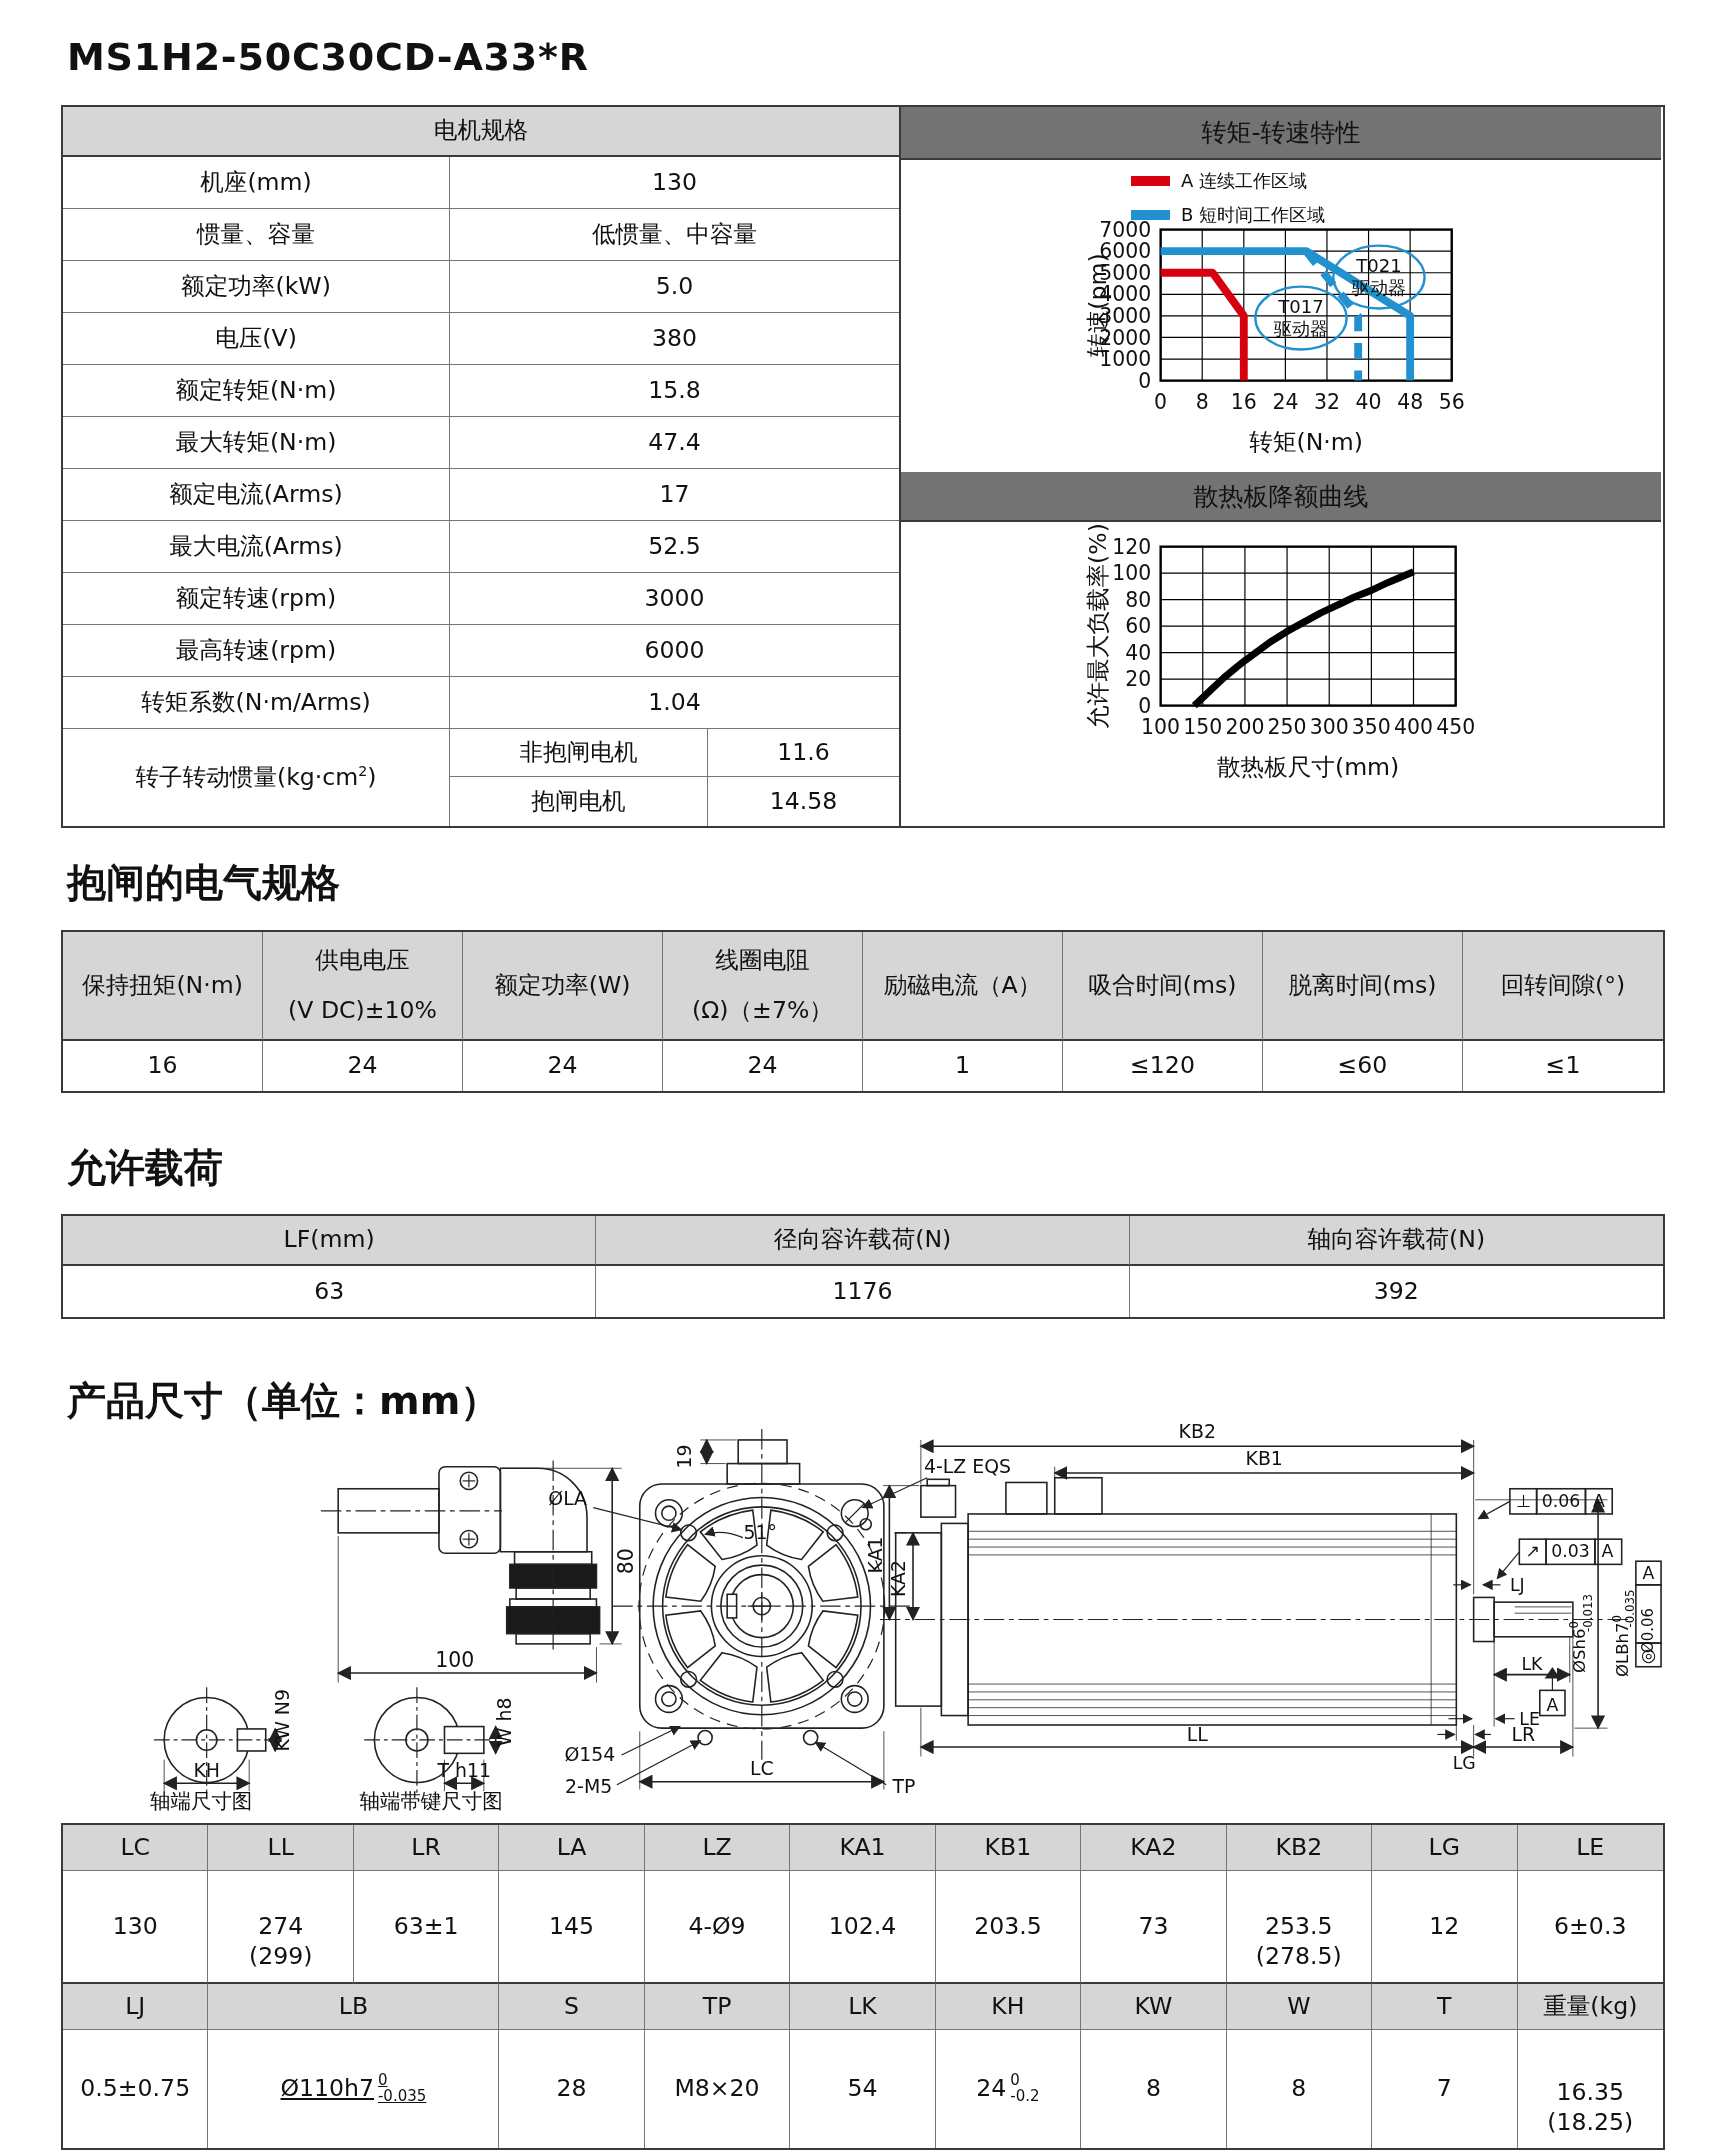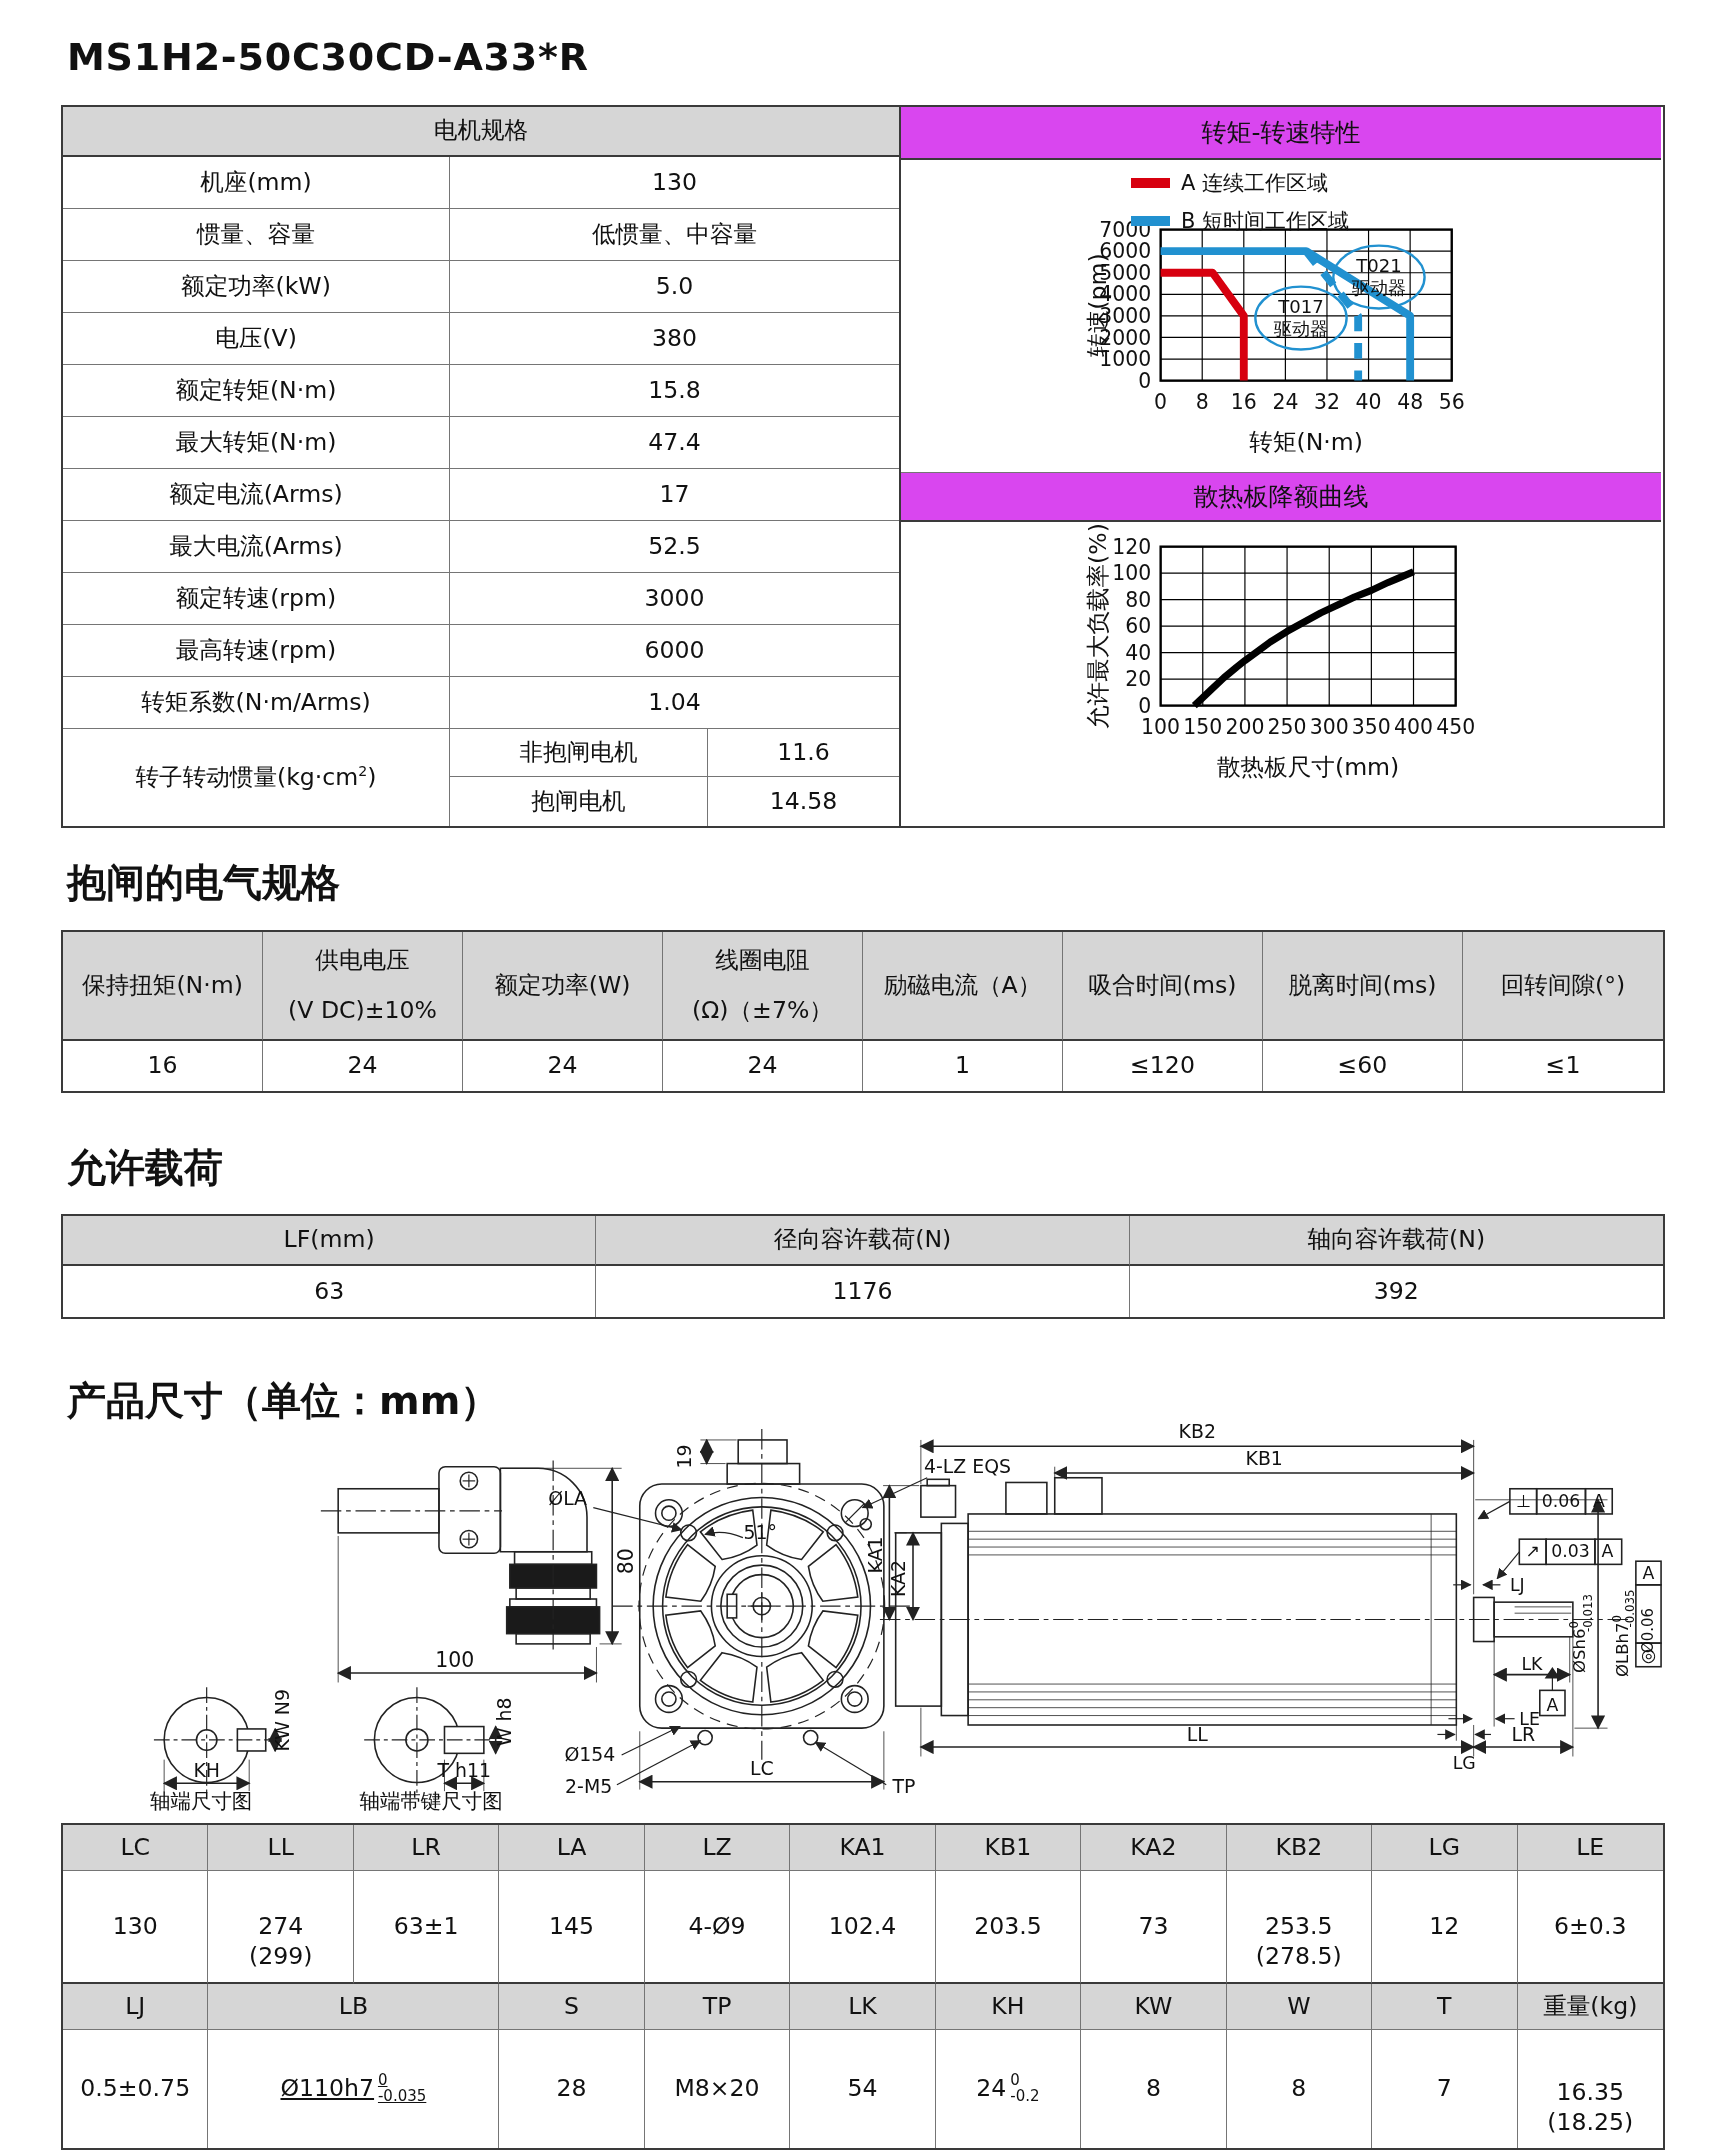--- a/index.html
+++ b/index.html
@@ -17,28 +17,28 @@
   .hd{background:#d6d6d6;}
   .hb{border-bottom:2.4px solid #3a3a3a!important;}
   
   .wrap{position:absolute;left:61px;top:105px;width:1604px;height:723px;border:2.4px solid #3a3a3a;box-sizing:border-box;}
   .lt{position:absolute;left:0;top:0;width:838px;height:719px;display:grid;box-sizing:border-box;
       grid-template-columns:387px 258px 191px;grid-template-rows:50px repeat(11,52px) 48px 49px;
       border-right:2.4px solid #3a3a3a;}
   .sp3{grid-column:1/4;}
   .sp2{grid-column:2/4;}
   .rs2{grid-row:span 2;}
-  .ph{position:absolute;left:838px;width:760px;background:#d946ef;display:flex;align-items:center;justify-content:center;
+  .ph{position:absolute;left:838px;width:760px;background:#737373;display:flex;align-items:center;justify-content:center;
       font-size:25px;box-sizing:border-box;border-bottom:2.4px solid #3a3a3a;}
   .ph1{top:0;height:53px;}
   .ph2{top:365px;height:50px;border-top:1.6px solid #757575;}
   .ca{position:absolute;left:838px;width:760px;}
   .ca1{top:53px;height:313px;}
   .ca2{top:416px;height:303px;}
-  .legend{position:absolute;left:230px;top:9.4px;font-size:21px;}
+  .legend{position:absolute;left:230px;top:9.4px;font-size:18px;}
   .li{display:flex;align-items:center;margin-bottom:9.4px;}
   .sw{display:inline-block;width:39px;height:10.2px;margin-right:11px;}
   .h2l{gap:20.5px;}
   .two{justify-content:flex-end;padding:11px 0;}
   .stk{display:inline-flex;flex-direction:column;font-size:15px;line-height:1.05;margin-left:3.9px;text-align:left;}
   sup{font-size:0.6em;}
 </style>
 </head>
 <body>
 

